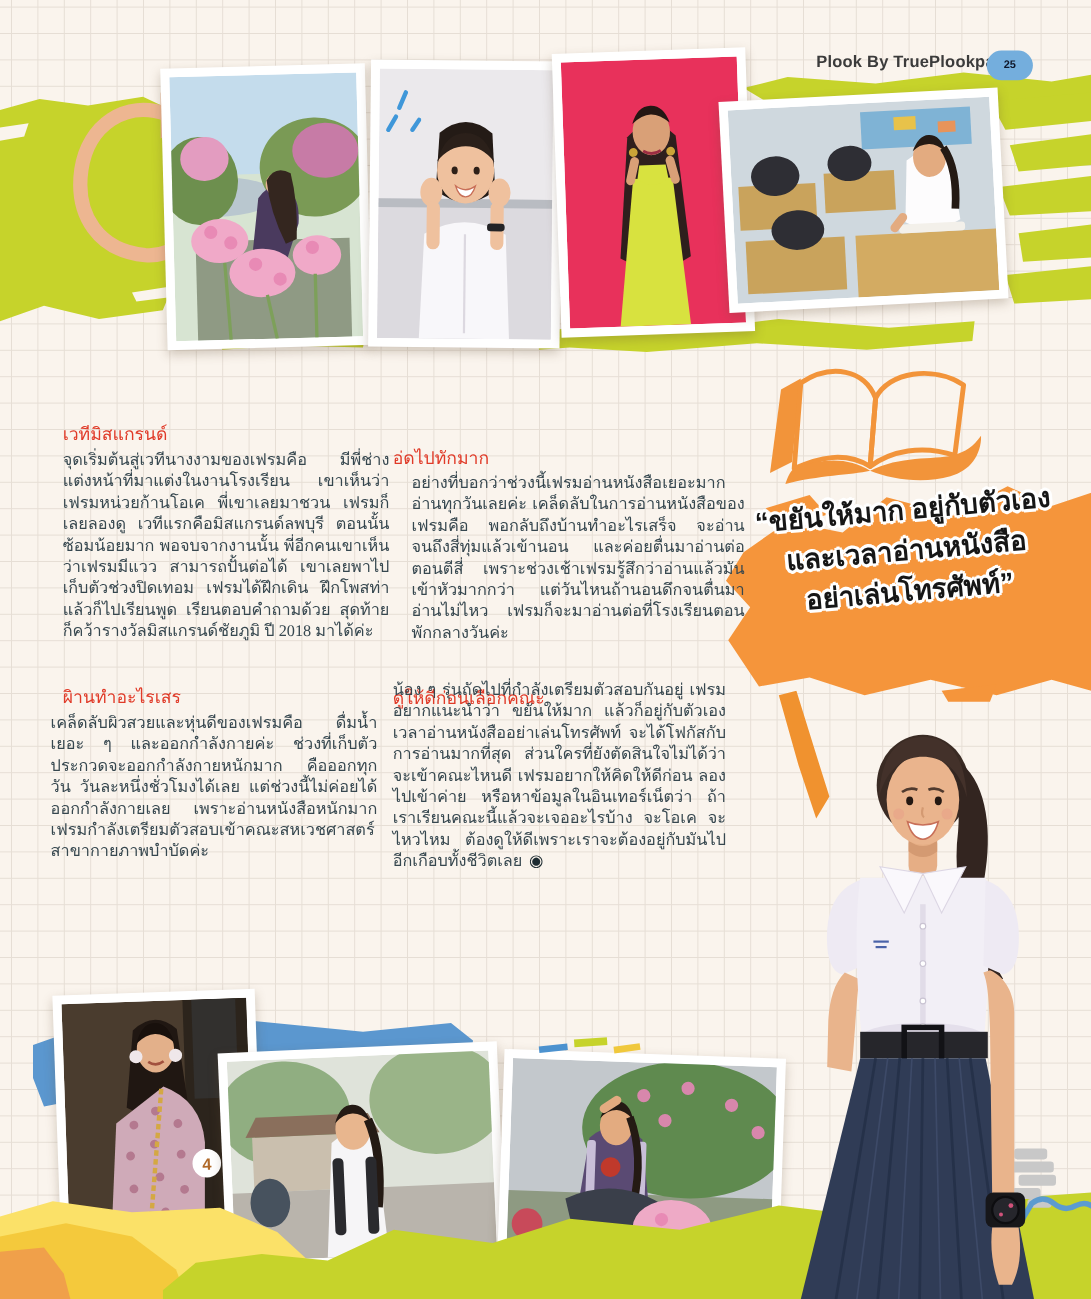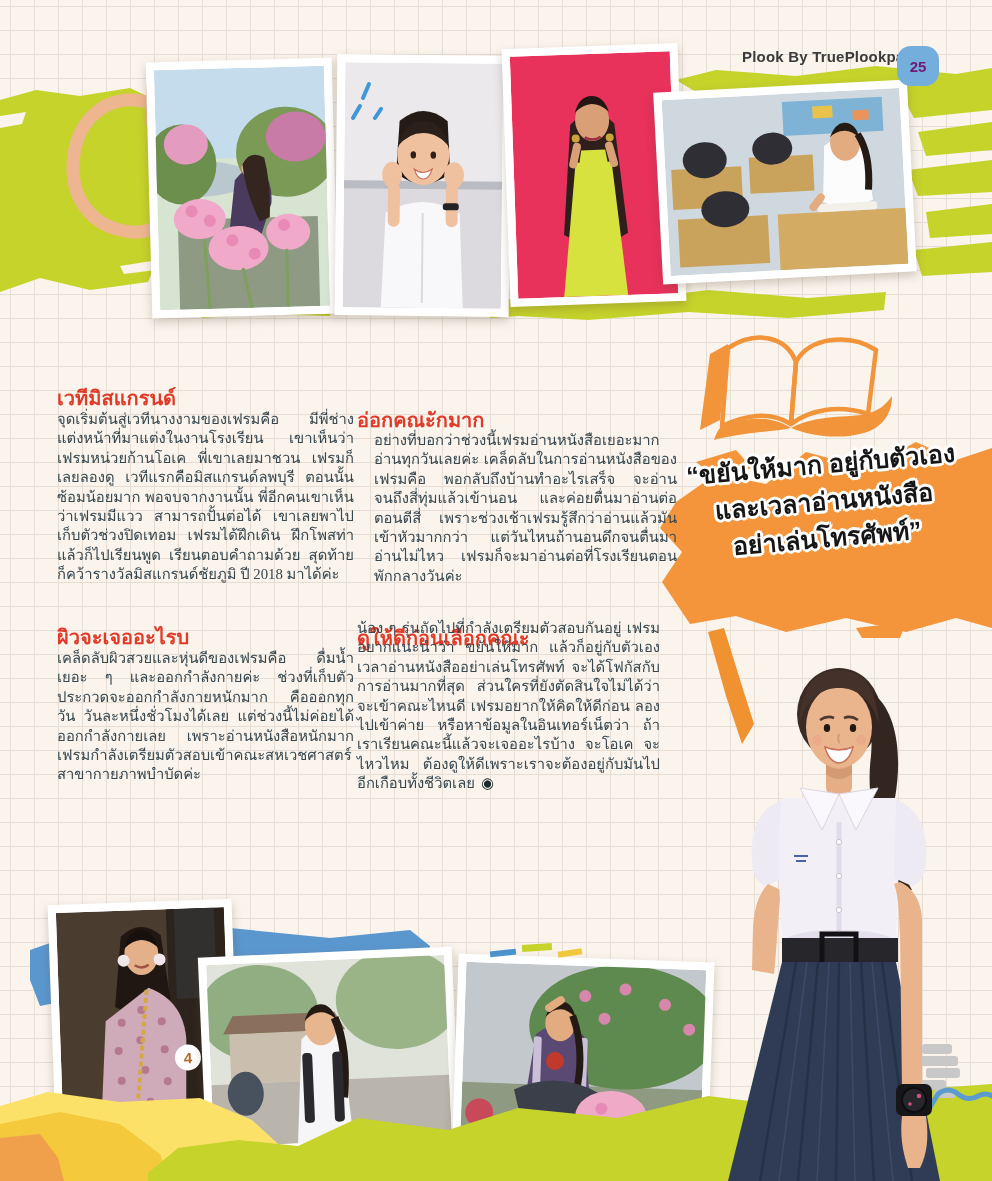--- a/index.html
+++ b/index.html
@@ -7,27 +7,27 @@
     position:relative;width:992px;height:1181px;overflow:hidden;margin:0 auto;
     background-color:#faf4ed;
     background-image:linear-gradient(#e6ded5 1px,transparent 1px),
                      linear-gradient(90deg,#e6ded5 1px,transparent 1px);
     background-size:24px 24px;background-position:10px 6px;
     font-family:"Liberation Sans","DejaVu Sans",sans-serif;
   }
   .abs{position:absolute;}
   
   .brand{left:742px;top:48px;font-size:15px;font-weight:bold;color:#3b3b3b;letter-spacing:.2px;}
-  .pill{left:897px;top:46px;width:42px;height:40px;border-radius:14px;background:#74aedd;
-        color:#701a75;font-weight:bold;font-size:15px;display:flex;align-items:center;justify-content:center;}
+  .pill{left:897px;top:46px;width:42px;height:27px;border-radius:14px;background:#74aedd;
+        color:#0f172a;font-weight:bold;font-size:10px;display:flex;align-items:center;justify-content:center;}
   
   .photo{position:absolute;background:#fff;padding:8px;box-shadow:0 4px 10px rgba(96,74,52,.28);}
   .ph{position:relative;overflow:hidden;display:block;}
   
-  .h{position:absolute;color:#e03a28;font-size:20px;font-weight:bold;}
+  .h{position:absolute;color:#e03a28;font-size:16px;font-weight:normal;}
   .b{position:absolute;color:#36474f;font-size:14.8px;line-height:19.4px;text-align:justify;font-family:Liberation Serif, serif;}
   .endmark{font-size:15px;margin-left:6px;color:#1d2b31;}
   
   .quote{left:650px;top:446px;width:348px;transform:rotate(-5deg);text-align:center;}
   .quote div{
     white-space:nowrap;color:#161616;font-weight:bold;font-size:25px;line-height:37px;
     text-shadow:-2px -2px 0 #fff,2px -2px 0 #fff,-2px 2px 0 #fff,2px 2px 0 #fff,
                  0 -3px 0 #fff,0 3px 0 #fff,-3px 0 0 #fff,3px 0 0 #fff;
   }
 </style>
@@ -193,25 +193,25 @@
   </svg>
   <div class="abs quote">
     <div>“ขยันให้มาก อยู่กับตัวเอง</div>
     <div>และเวลาอ่านหนังสือ</div>
     <div>อย่าเล่นโทรศัพท์”</div>
   </div>
 
   <div class="h" style="left:57px;top:382px">เวทีมิสแกรนด์</div>
   <div class="b" style="left:57px;top:410px;width:297px">จุดเริ่มต้นสู่เวทีนางงามของเฟรมคือ มีพี่ช่างแต่งหน้าที่มาแต่งในงานโรงเรียน เขาเห็นว่าเฟรมหน่วยก้านโอเค พี่เขาเลยมาชวน เฟรมก็เลยลองดู เวทีแรกคือมิสแกรนด์ลพบุรี ตอนนั้นซ้อมน้อยมาก พอจบจากงานนั้น พี่อีกคนเขาเห็นว่าเฟรมมีแวว สามารถปั้นต่อได้ เขาเลยพาไปเก็บตัวช่วงปิดเทอม เฟรมได้ฝึกเดิน ฝึกโพสท่า แล้วก็ไปเรียนพูด เรียนตอบคำถามด้วย สุดท้ายก็คว้ารางวัลมิสแกรนด์ชัยภูมิ ปี 2018 มาได้ค่ะ</div>
 
-  <div class="h" style="left:357px;top:404px">อ่อกคณะักมาก</div>
+  <div class="h" style="left:357px;top:404px">อ่ดไปทักมาก</div>
   <div class="b" style="left:374px;top:431px;width:303px">อย่างที่บอกว่าช่วงนี้เฟรมอ่านหนังสือเยอะมาก อ่านทุกวันเลยค่ะ เคล็ดลับในการอ่านหนังสือของเฟรมคือ พอกลับถึงบ้านทำอะไรเสร็จ จะอ่านจนถึงสี่ทุ่มแล้วเข้านอน และค่อยตื่นมาอ่านต่อตอนตีสี่ เพราะช่วงเช้าเฟรมรู้สึกว่าอ่านแล้วมันเข้าหัวมากกว่า แต่วันไหนถ้านอนดึกจนตื่นมาอ่านไม่ไหว เฟรมก็จะมาอ่านต่อที่โรงเรียนตอนพักกลางวันค่ะ</div>
 
-  <div class="h" style="left:57px;top:621px">ผิวจะเจออะไรบ</div>
-  <div class="b" style="left:57px;top:649px;width:297px">เคล็ดลับผิวสวยและหุ่นดีของเฟรมคือ ดื่มน้ำเยอะ ๆ และออกกำลังกายค่ะ ช่วงที่เก็บตัวประกวดจะออกกำลังกายหนักมาก คือออกทุกวัน วันละหนึ่งชั่วโมงได้เลย แต่ช่วงนี้ไม่ค่อยได้ออกกำลังกายเลย เพราะอ่านหนังสือหนักมาก เฟรมกำลังเตรียมตัวสอบเข้าคณะสหเวชศาสตร์ สาขากายภาพบำบัดค่ะ</div>
+  <div class="h" style="left:57px;top:621px">ผิานทำอะไรเสร</div>
+  <div class="b" style="left:46px;top:649px;width:297px">เคล็ดลับผิวสวยและหุ่นดีของเฟรมคือ ดื่มน้ำเยอะ ๆ และออกกำลังกายค่ะ ช่วงที่เก็บตัวประกวดจะออกกำลังกายหนักมาก คือออกทุกวัน วันละหนึ่งชั่วโมงได้เลย แต่ช่วงนี้ไม่ค่อยได้ออกกำลังกายเลย เพราะอ่านหนังสือหนักมาก เฟรมกำลังเตรียมตัวสอบเข้าคณะสหเวชศาสตร์ สาขากายภาพบำบัดค่ะ</div>
 
   <div class="h" style="left:357px;top:622px">ดูให้ดีก่อนเลือกคณะ</div>
   <div class="b" style="left:357px;top:619px;width:303px">
     <span>น้อง ๆ รุ่นถัดไปที่กำลังเตรียมตัวสอบกันอยู่ เฟรมอยากแนะนำว่า ขยันให้มาก แล้วก็อยู่กับตัวเอง เวลาอ่านหนังสืออย่าเล่นโทรศัพท์ จะได้โฟกัสกับการอ่านมากที่สุด ส่วนใครที่ยังตัดสินใจไม่ได้ว่าจะเข้าคณะไหนดี เฟรมอยากให้คิดให้ดีก่อน ลองไปเข้าค่าย หรือหาข้อมูลในอินเทอร์เน็ตว่า ถ้าเราเรียนคณะนี้แล้วจะเจออะไรบ้าง จะโอเค จะไหวไหม ต้องดูให้ดีเพราะเราจะต้องอยู่กับมันไปอีกเกือบทั้งชีวิตเลย</span><span class="endmark">◉</span>
   </div>
 
   <svg class="abs" style="left:30px;top:920px" width="400" height="98">
     <polygon fill="#5b97cf" points="0,30 40,16 120,22 200,8 300,18 380,10 400,26 396,60 330,76 240,70 150,84 70,74 10,86 0,60"></polygon>
     <polygon fill="#5b97cf" points="60,6 120,0 118,12 64,16"></polygon>
   </svg>

